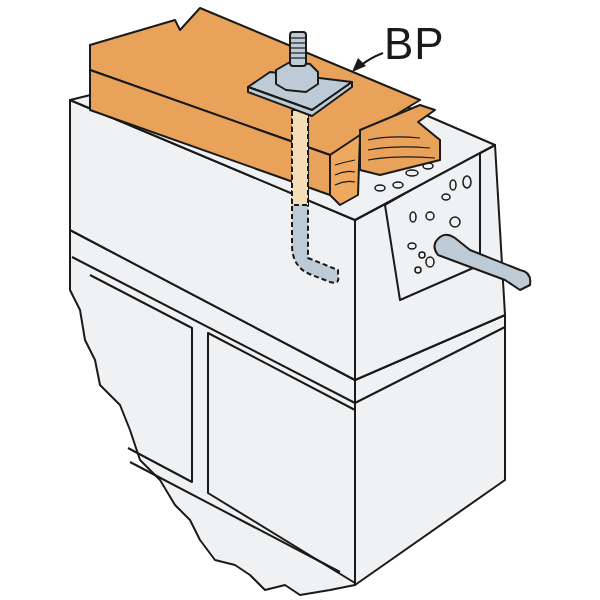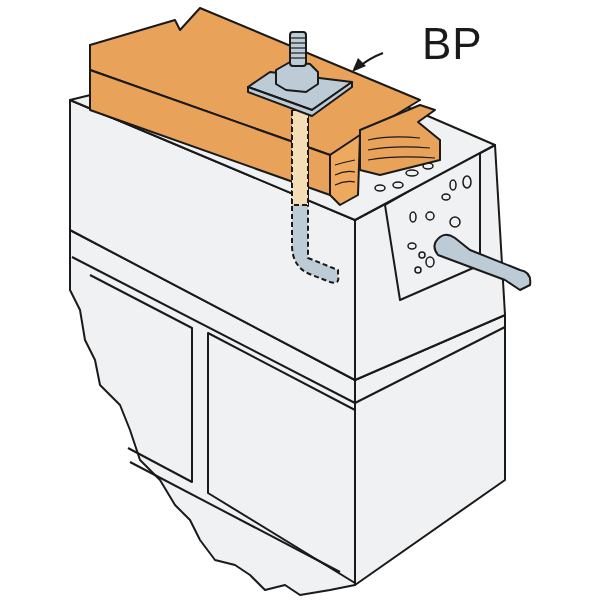--- a/index.html
+++ b/index.html
@@ -1,18 +1,18 @@
 <!DOCTYPE html>
 <html><head>
 <meta charset="utf-8">
 <style>
   html, body { margin:0; padding:0; background:#ffffff; }
   body { width:600px; height:600px; overflow:hidden; position:relative; font-family:"Liberation Sans", sans-serif; }
   #stage { position:absolute; left:0; top:0; width:600px; height:600px; }
-  .label { position:absolute; left:384px; top:22px; font-family:"Liberation Sans", sans-serif; font-size:44px; color:#1a1a1a; letter-spacing:1px; line-height:1;margin-left:38px; }
+  .label { position:absolute; left:384px; top:22px; font-family:"Liberation Sans", sans-serif; font-size:44px; color:#1a1a1a; letter-spacing:1px; line-height:1; }
 </style>
 </head>
 <body>
 
 <svg id="stage" viewBox="0 0 600 600" xmlns="http://www.w3.org/2000/svg">
   <g stroke="#1a1a1a" stroke-width="2" stroke-linejoin="round" fill="#F0F1F3">
 
     <path d="M70 230 L355 380 L355 585 L330 590 L300 595 L285 585 L265 590 L250 575 L235 565 L215 560 L200 540 L190 520 L175 505 L160 480 L140 460 L130 430 L120 405 L100 385 L95 360 L85 340 L80 310 L70 290 Z"></path>
 
     <path d="M355 380 L505 315 L505 480 L355 585 Z"></path>

